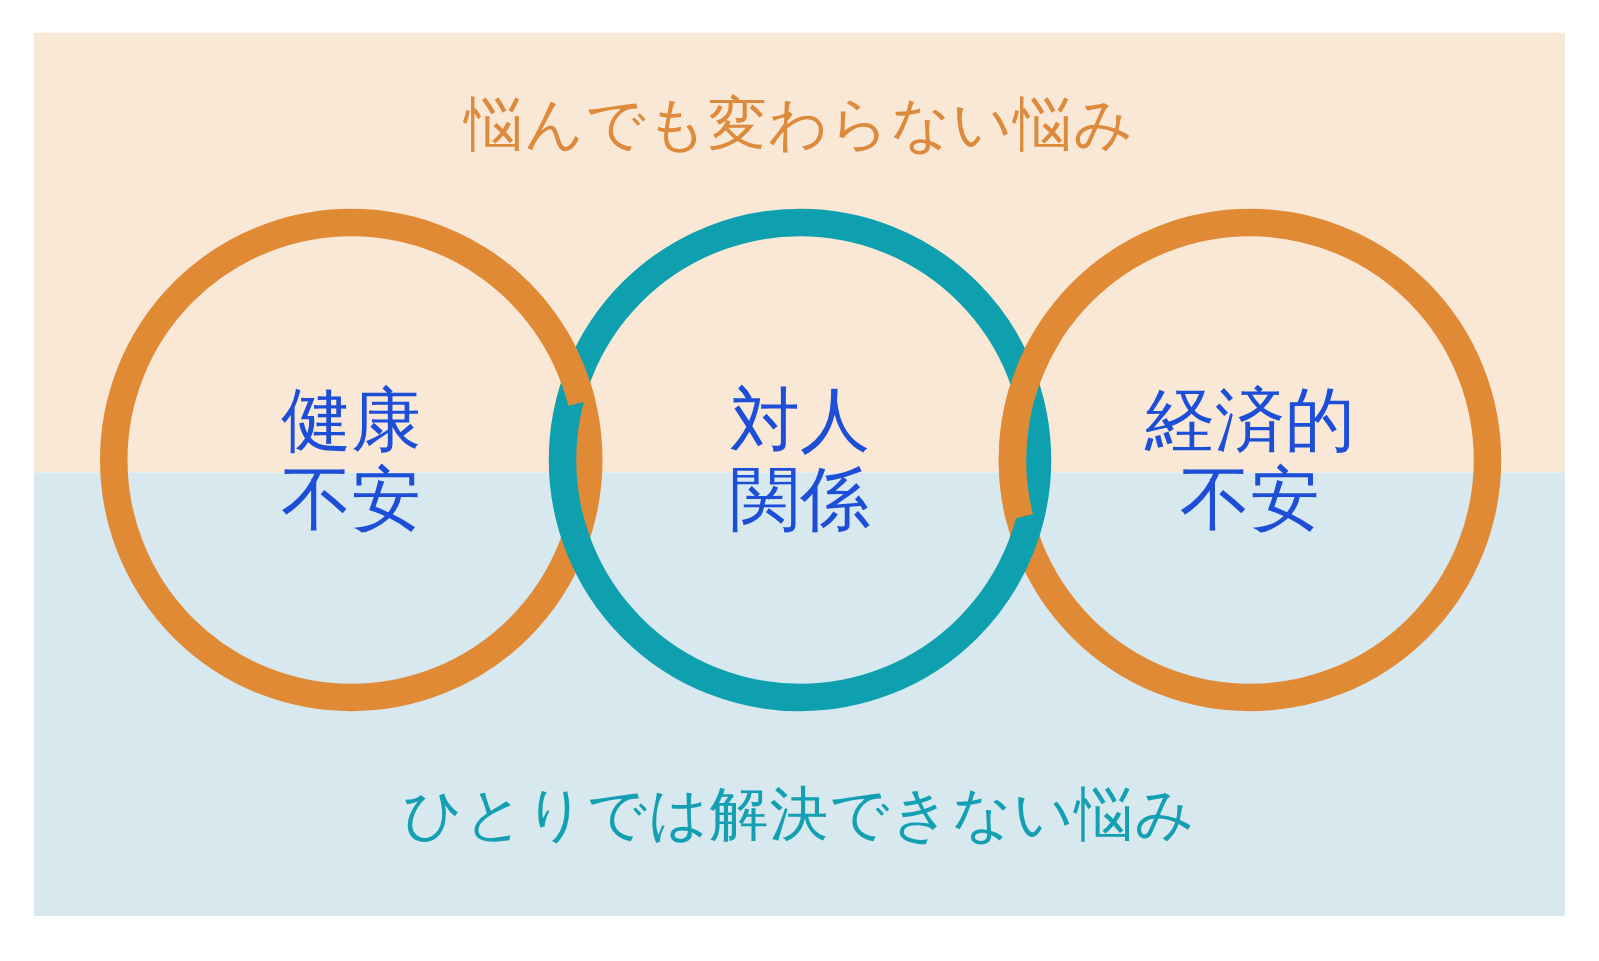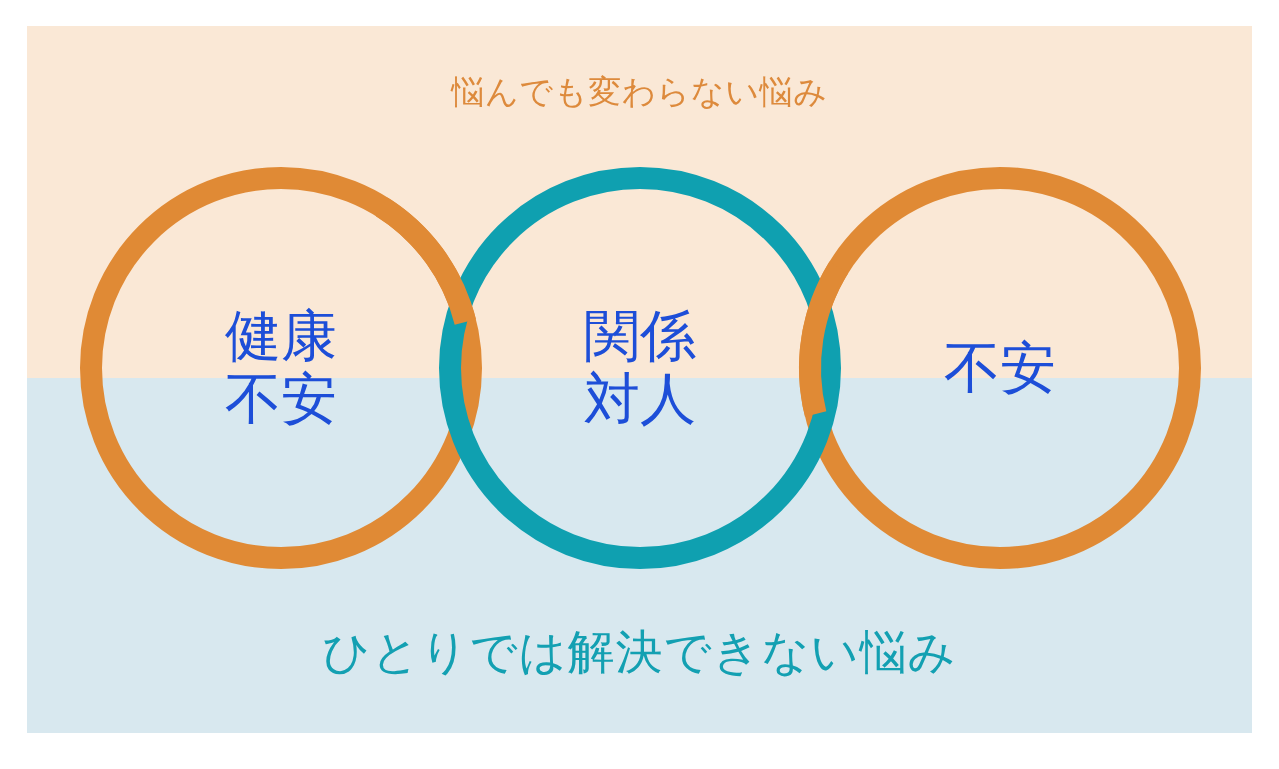--- a/index.html
+++ b/index.html
@@ -49,21 +49,21 @@
     left: 0;
     width: 100%;
     text-align: center;
     font-weight: 400;
     letter-spacing: 0.02em;
     white-space: nowrap;
     font-family: "DejaVu Sans", "Liberation Sans", sans-serif;
   }
   .caption-top {
     top: 48px;
-    font-size: 33px;
+    font-size: 47px;
     line-height: 1.1;
   }
   .caption-bottom {
     top: 604px;
     font-size: 47px;
     line-height: 1.1;
     font-family: Liberation Mono, monospace;
   }
 
   
@@ -108,24 +108,25 @@
         <path d="M 354.6846602043089 180.87086173027907 A 190 190 0 0 1 438.35618799243935 296.03483983606316" fill="none" stroke="#E08A35" stroke-width="22" stroke-linecap="butt"></path>
         <path d="M 788.6438120075607 387.96516016393684 A 190 190 0 0 1 811.8708617302791 241.3153397956911" fill="none" stroke="#E08A35" stroke-width="22" stroke-linecap="butt"></path>
       </svg>
 
     <div class="ring-label" style="left: 254px; top: 342px;">
       <span>健康</span>
       <span>不安</span>
     </div>
 
     <div class="ring-label" style="left: 613px; top: 342px;">
+      <span>対人</span>
       <span>関係</span>
-      <span>対人</span>
     </div>
 
     <div class="ring-label" style="left: 973px; top: 342px;">
+      <span>経済的</span>
       <span>不安</span>
     </div>
 
     <div class="caption caption-bottom" style="color: rgb(19, 160, 178);">ひとりでは解決できない悩み</div>
 
   </div>
 </div>
 
 </body></html>

